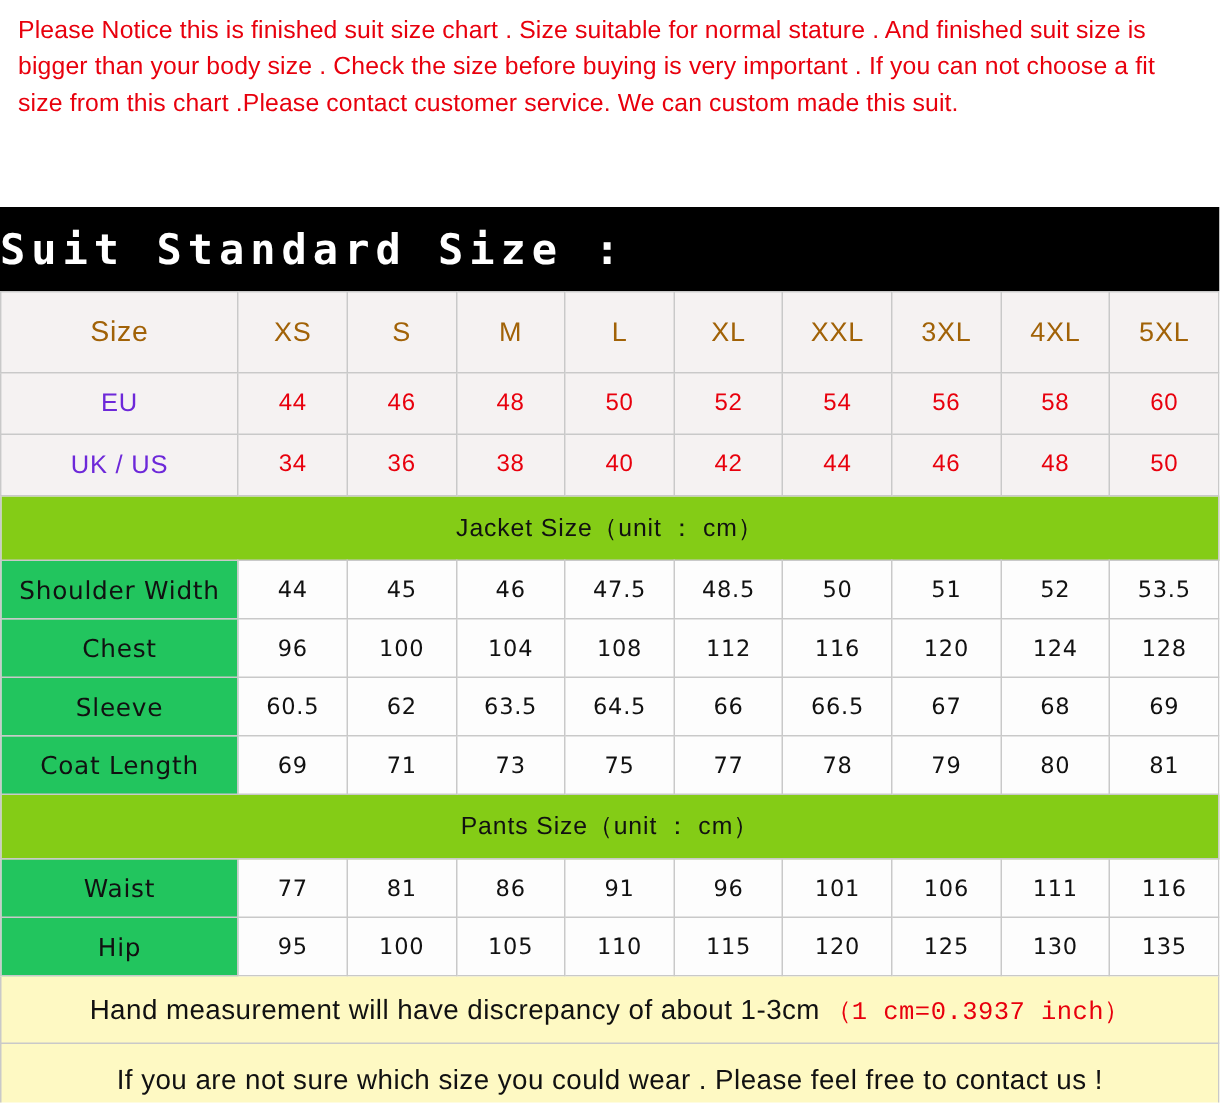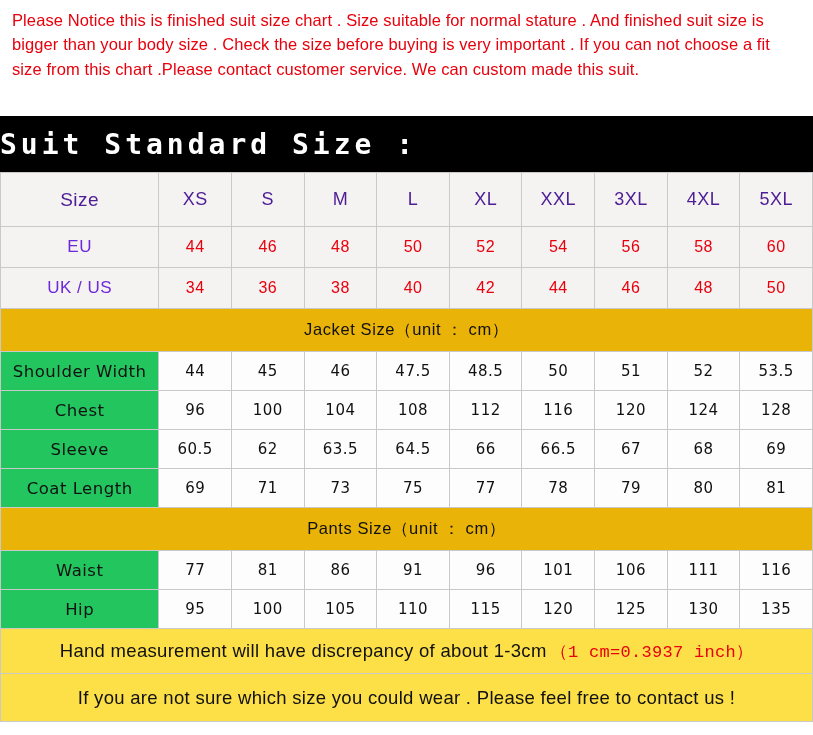--- a/index.html
+++ b/index.html
@@ -21,21 +21,21 @@
     background: #fff;
     box-sizing: border-box;
   }
   
   .notice {
     background: #ffffff;
     color: #e8000d;
     font-size: 16.5px;
     line-height: 1.48;
     padding: 8px 10px 8px 12px;
-    height: 116px;
+    height: 138px;
     box-sizing: border-box;
     letter-spacing: 0.1px;
   }
   
   .title-bar {
     background: #000000;
     height: 56px;
     display: flex;
     align-items: center;
   }
@@ -65,39 +65,39 @@
   }
   td.label-col {
     width: 157px;
   }
   td.size-col {
     width: 72px;
   }
   
   tr.header-row td {
     background: #f5f2f2;
-    color: #4c1d95;
+    color: #a16207;
     font-size: 18px;
     height: 54px;
   }
   tr.header-row td.label-col {
     font-size: 19px;
   }
   tr.red-row td {
     background: #f5f2f2;
     color: #e8000d;
     font-size: 16px;
     height: 41px;
   }
   tr.red-row td.label-col {
     font-size: 17px;
     color: #6d28d9;
   }
   tr.section-row td {
-    background: #eab308;
+    background: #84cc16;
     color: #111;
     font-size: 16.5px;
     height: 43px;
     letter-spacing: 0.6px;
   }
   tr.data-row td.label-col {
     font-size: 16.5px;
     background: #22c55e;
   }
   tr.data-row td {
@@ -105,21 +105,21 @@
     font-size: 15px;
   }
   
   .footer-row {
     border: 1px solid #c9c9c9;
     border-top: none;
     height: 45px;
     display: flex;
     align-items: center;
     justify-content: center;
-    background: #fde047;
+    background: #fef9c3;
     box-sizing: border-box;
     width: 813px;
   }
   .footer-row .black-text {
     color: #111;
     font-size: 18.5px;
     letter-spacing: 0.3px;
   }
   .footer-row .red-text {
     color: #e8000d;

